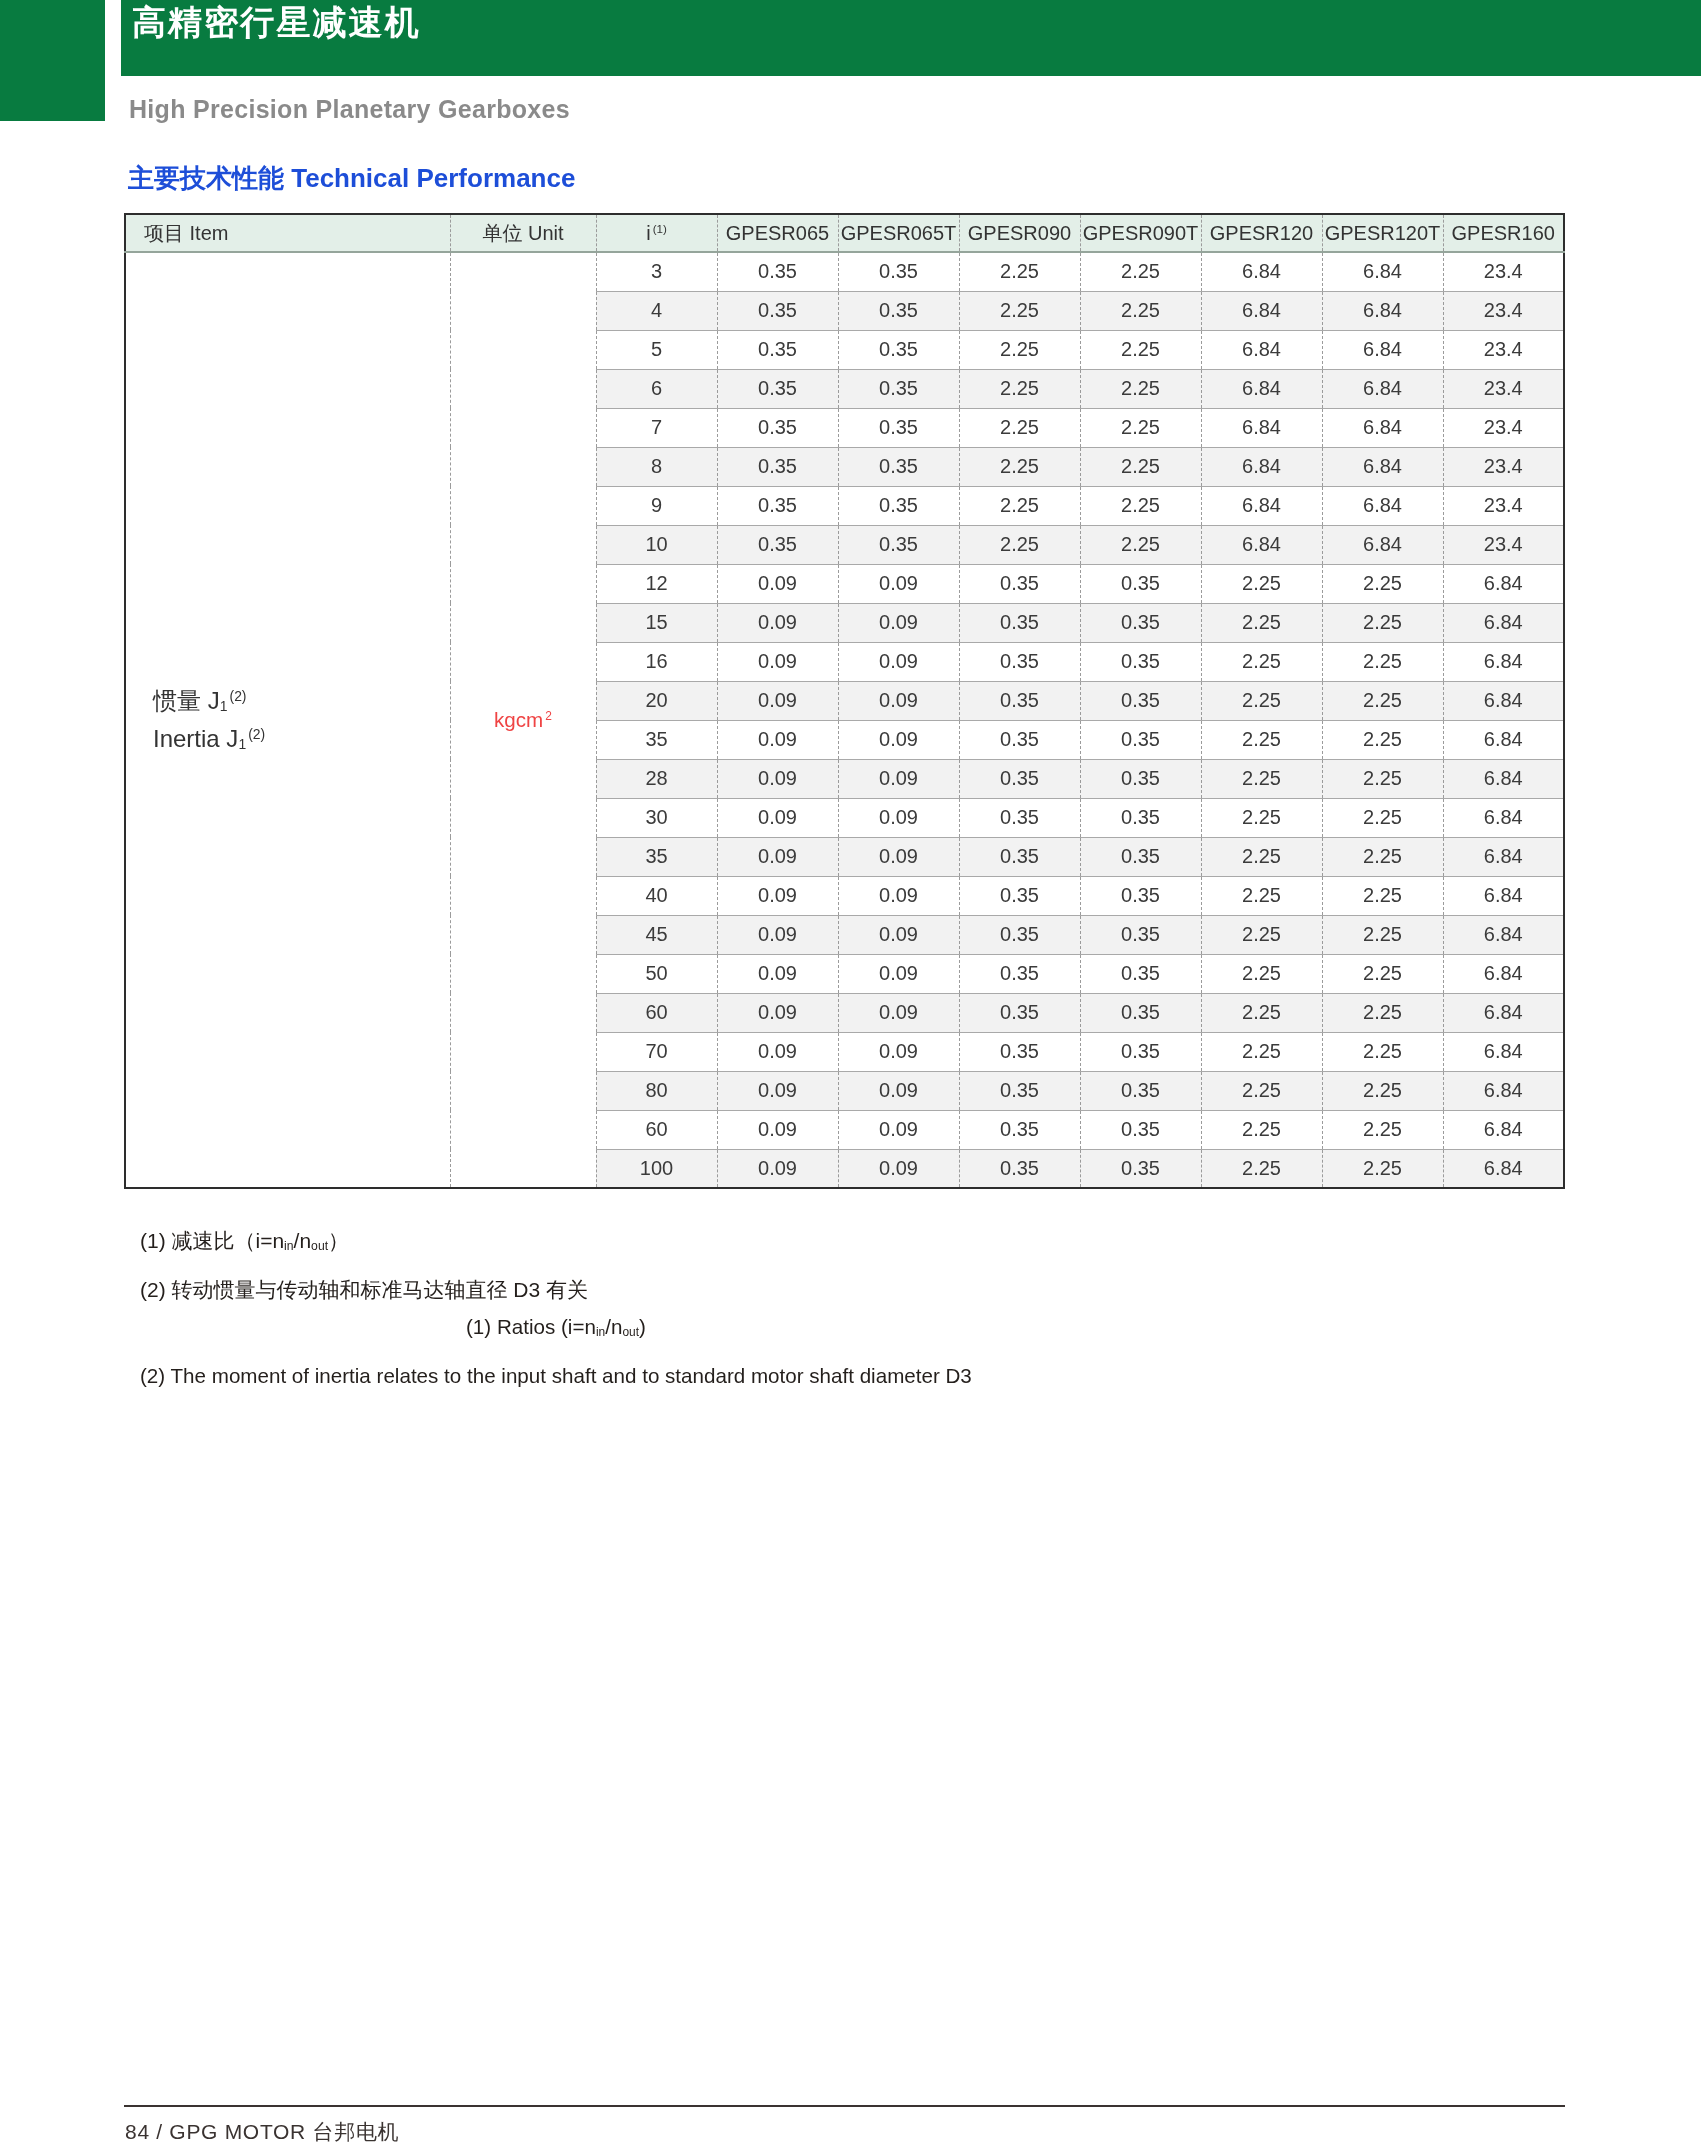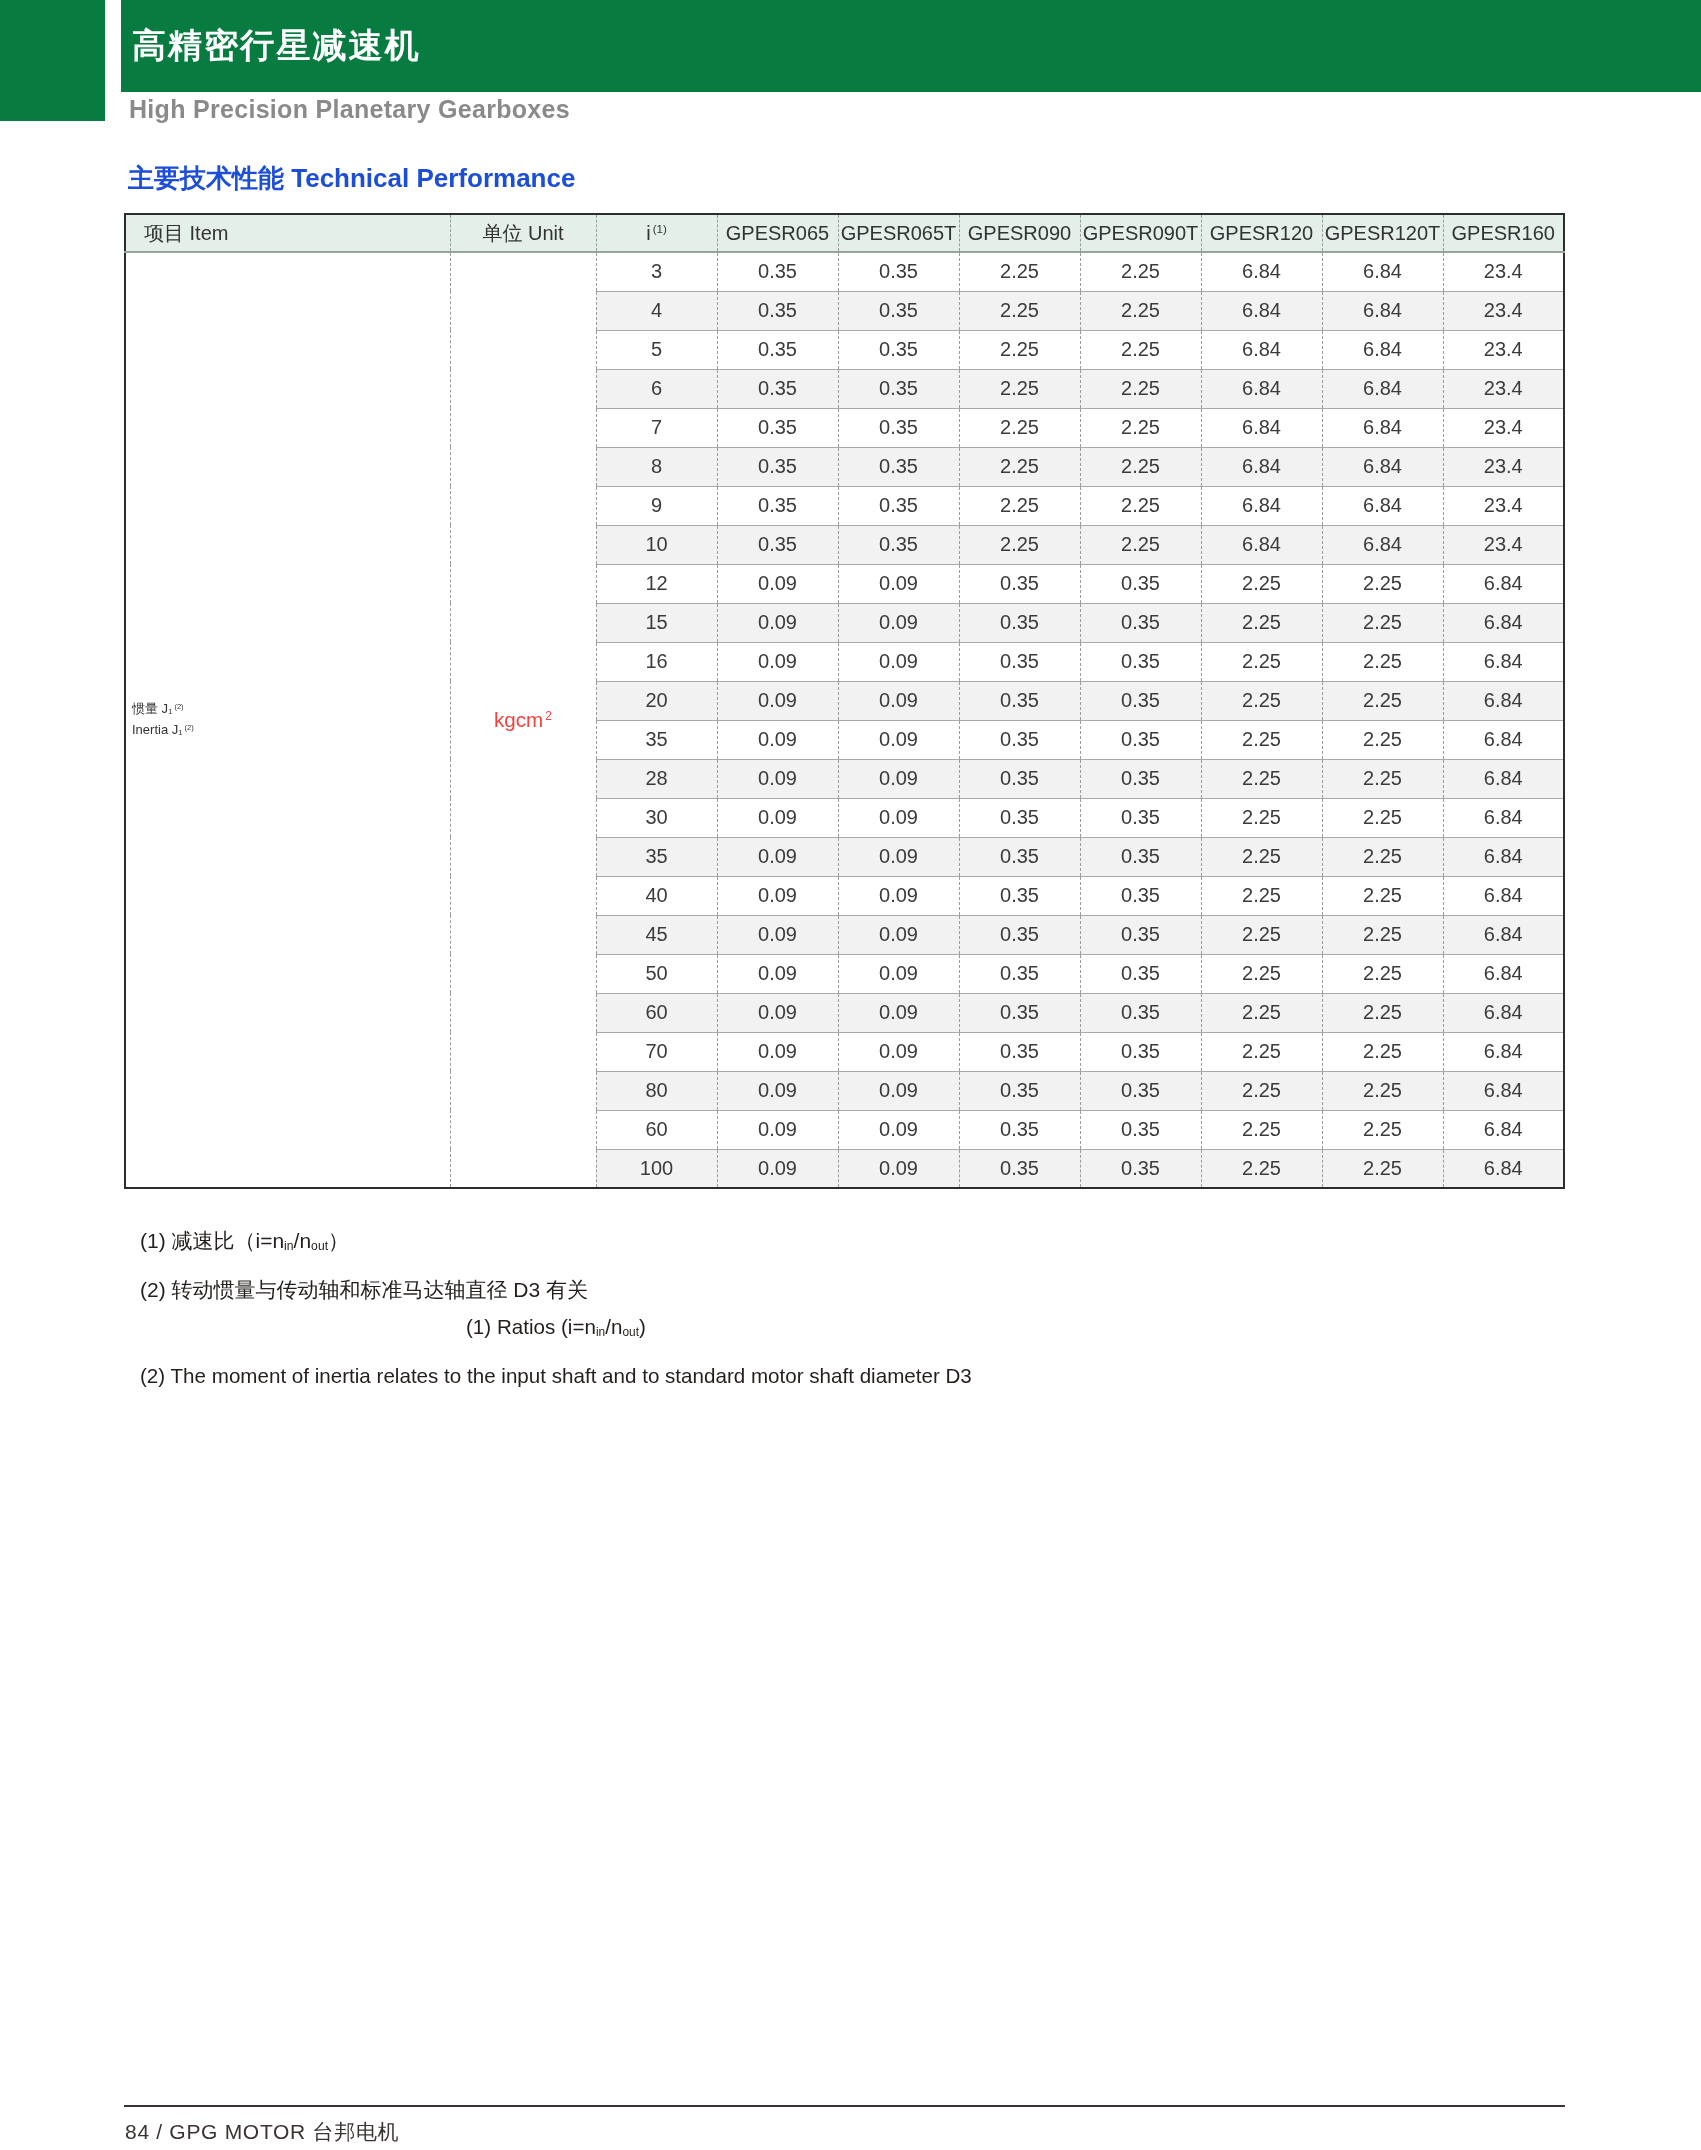--- a/index.html
+++ b/index.html
@@ -15,23 +15,23 @@
   }
 
   
   .green-stripe {
     position: absolute; left: 0; top: 0;
     width: 105px; height: 121px;
     background: #087B40;
   }
   .header-bar {
     position: absolute; left: 121px; top: 0;
-    width: 1580px; height: 92px;
+    width: 1580px; height: 76px;
     background: #087B40;
-    display: flex; align-items: center;
+    display: flex; 
   }
   .header-title {
     color: #ffffff;
     font-size: 34px;
     font-weight: bold;
     padding-left: 11px;
     letter-spacing: 2.1px;
   }
   .subtitle {
     position: absolute; left: 129px; top: 95px;
@@ -71,22 +71,22 @@
     height: 39px;
     padding: 0;
     background: #ffffff;
   }
   .perf-table tbody tr.alt td { background: #f2f2f2; }
   .perf-table .dashed { border-left: 1.4px dashed #9b9b9b; }
   .perf-table tbody tr + tr td { border-top: 1.4px solid #a9a9a9; }
   .perf-table td.item-cell {
     background: #ffffff !important;
     text-align: left;
-    padding-left: 6px;
-    font-size: 13px;
+    padding-left: 27px;
+    font-size: 24px;
     color: #333333;
   }
   .perf-table td.unit-cell {
     background: #ffffff !important;
     font-size: 20.6px;
     color: #ef4444;
   }
   .item-line { line-height: 1.6; }
   sup {
     font-size: 0.58em;

